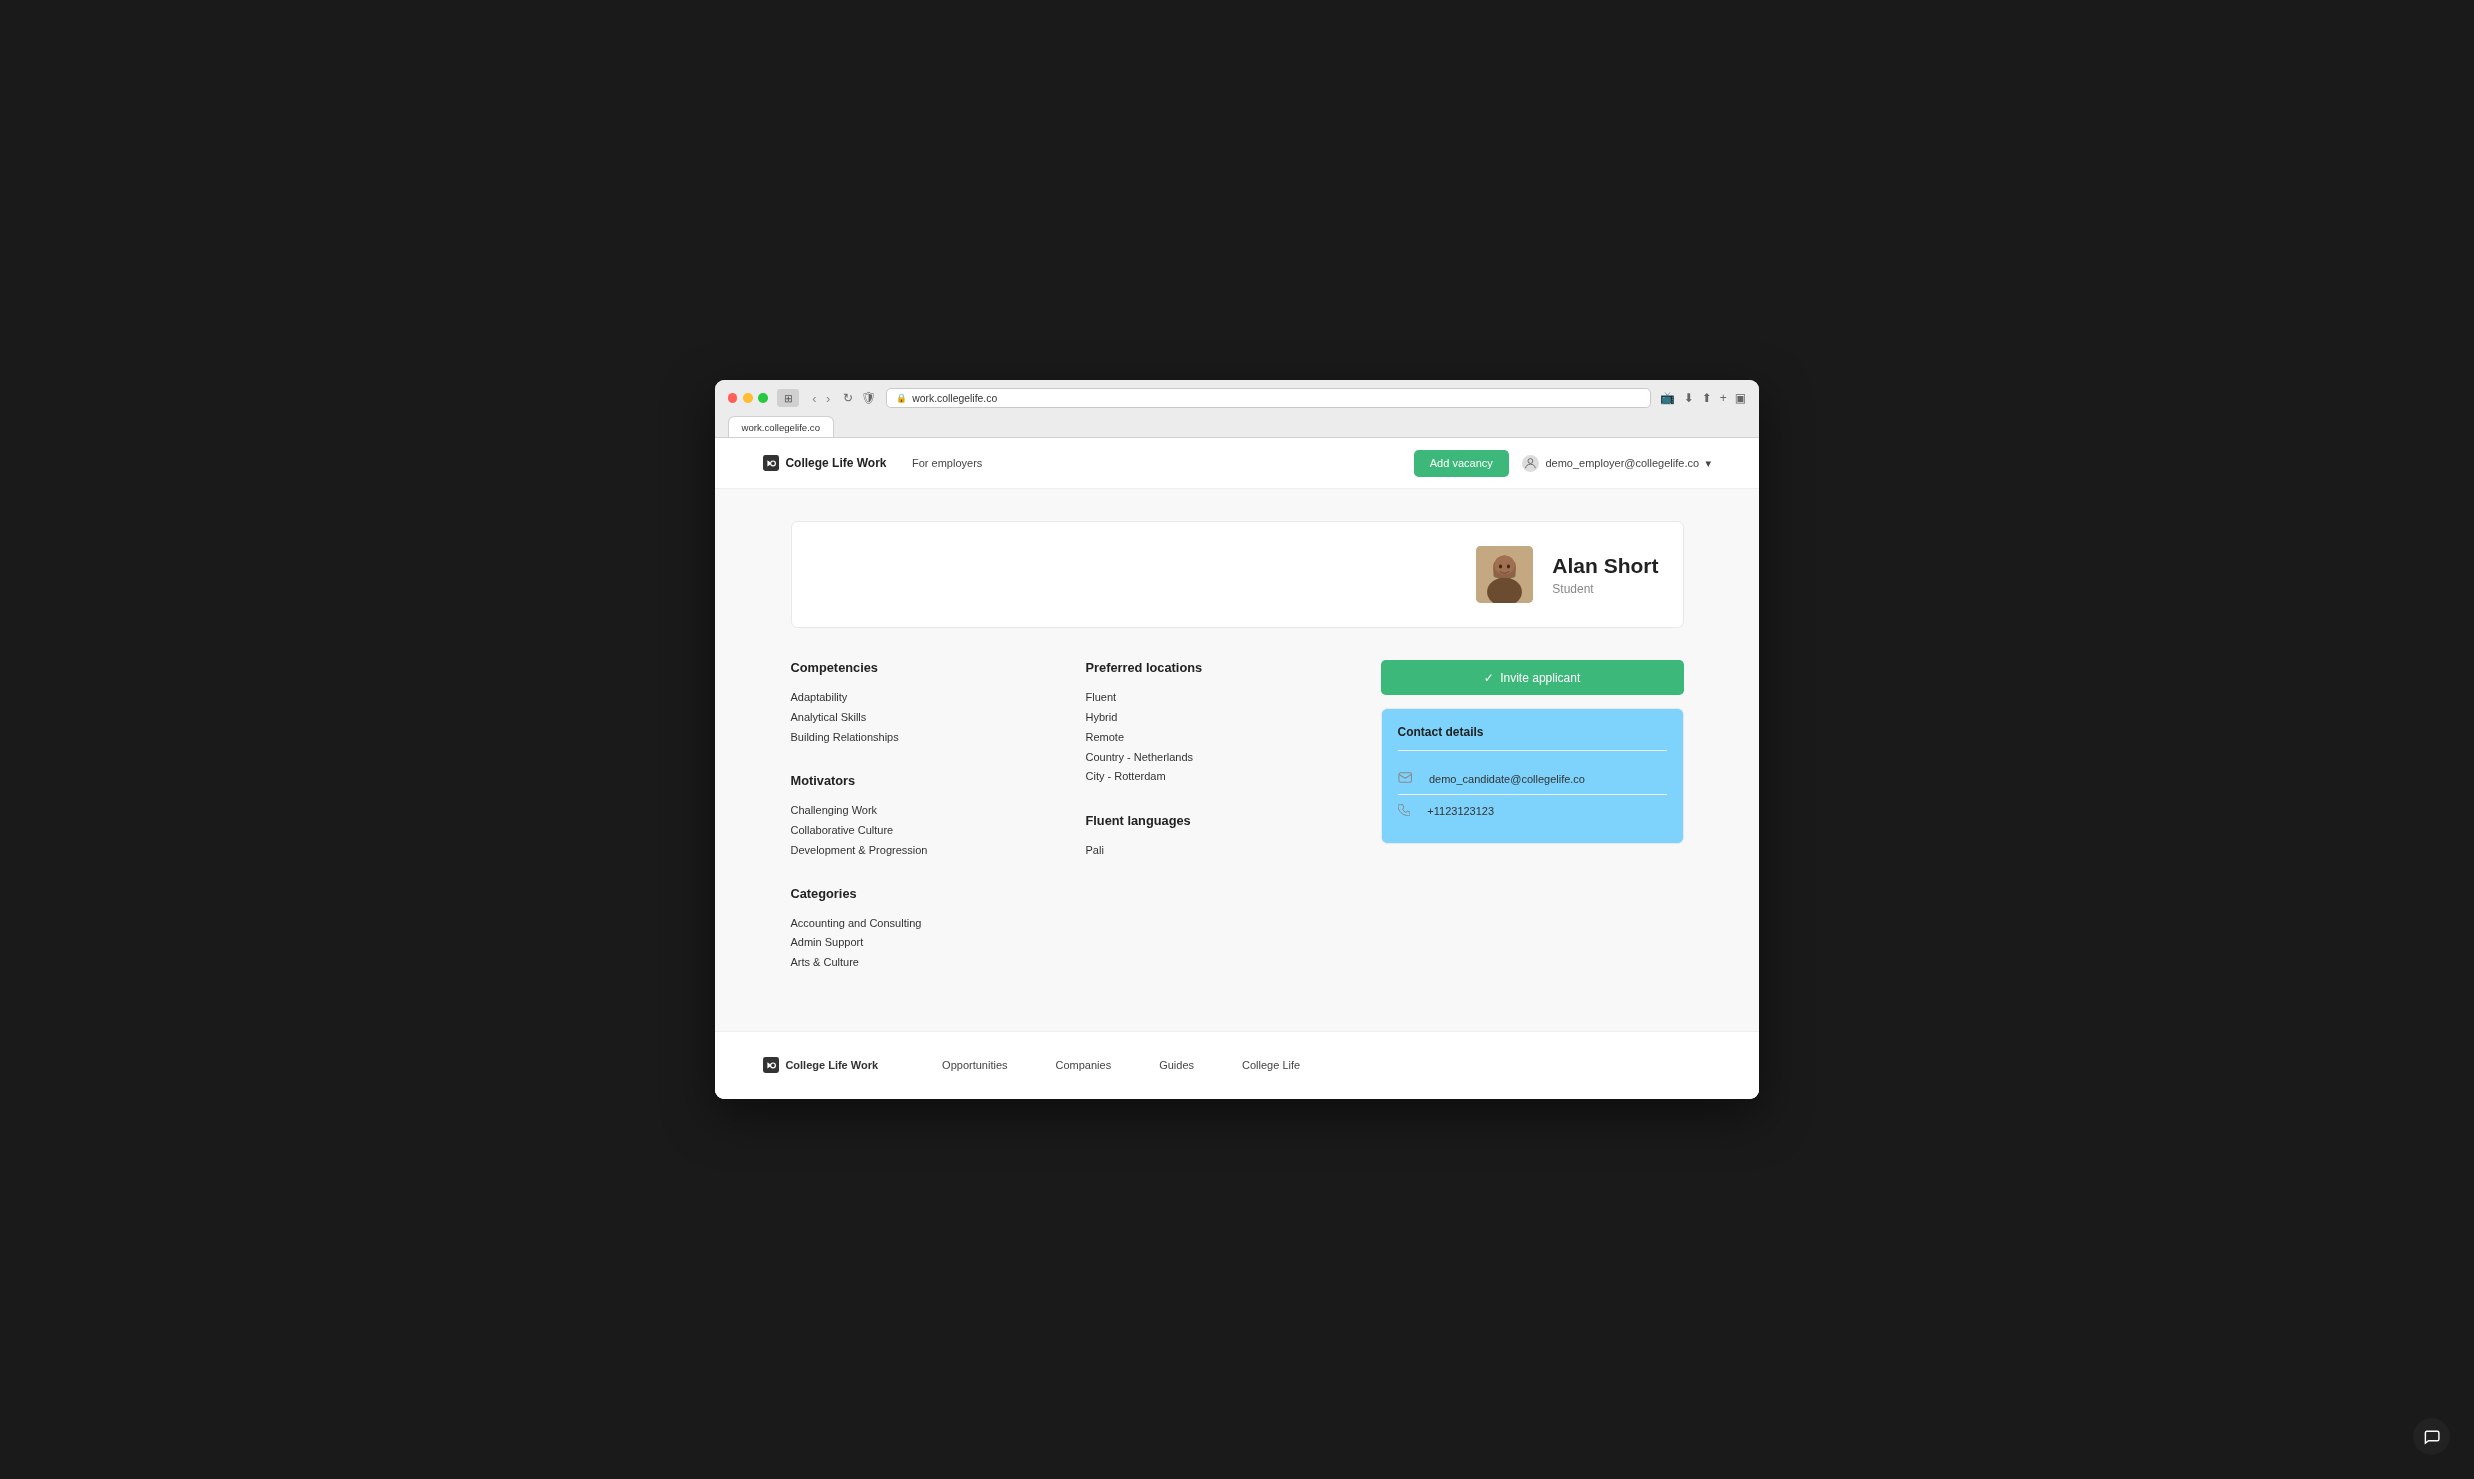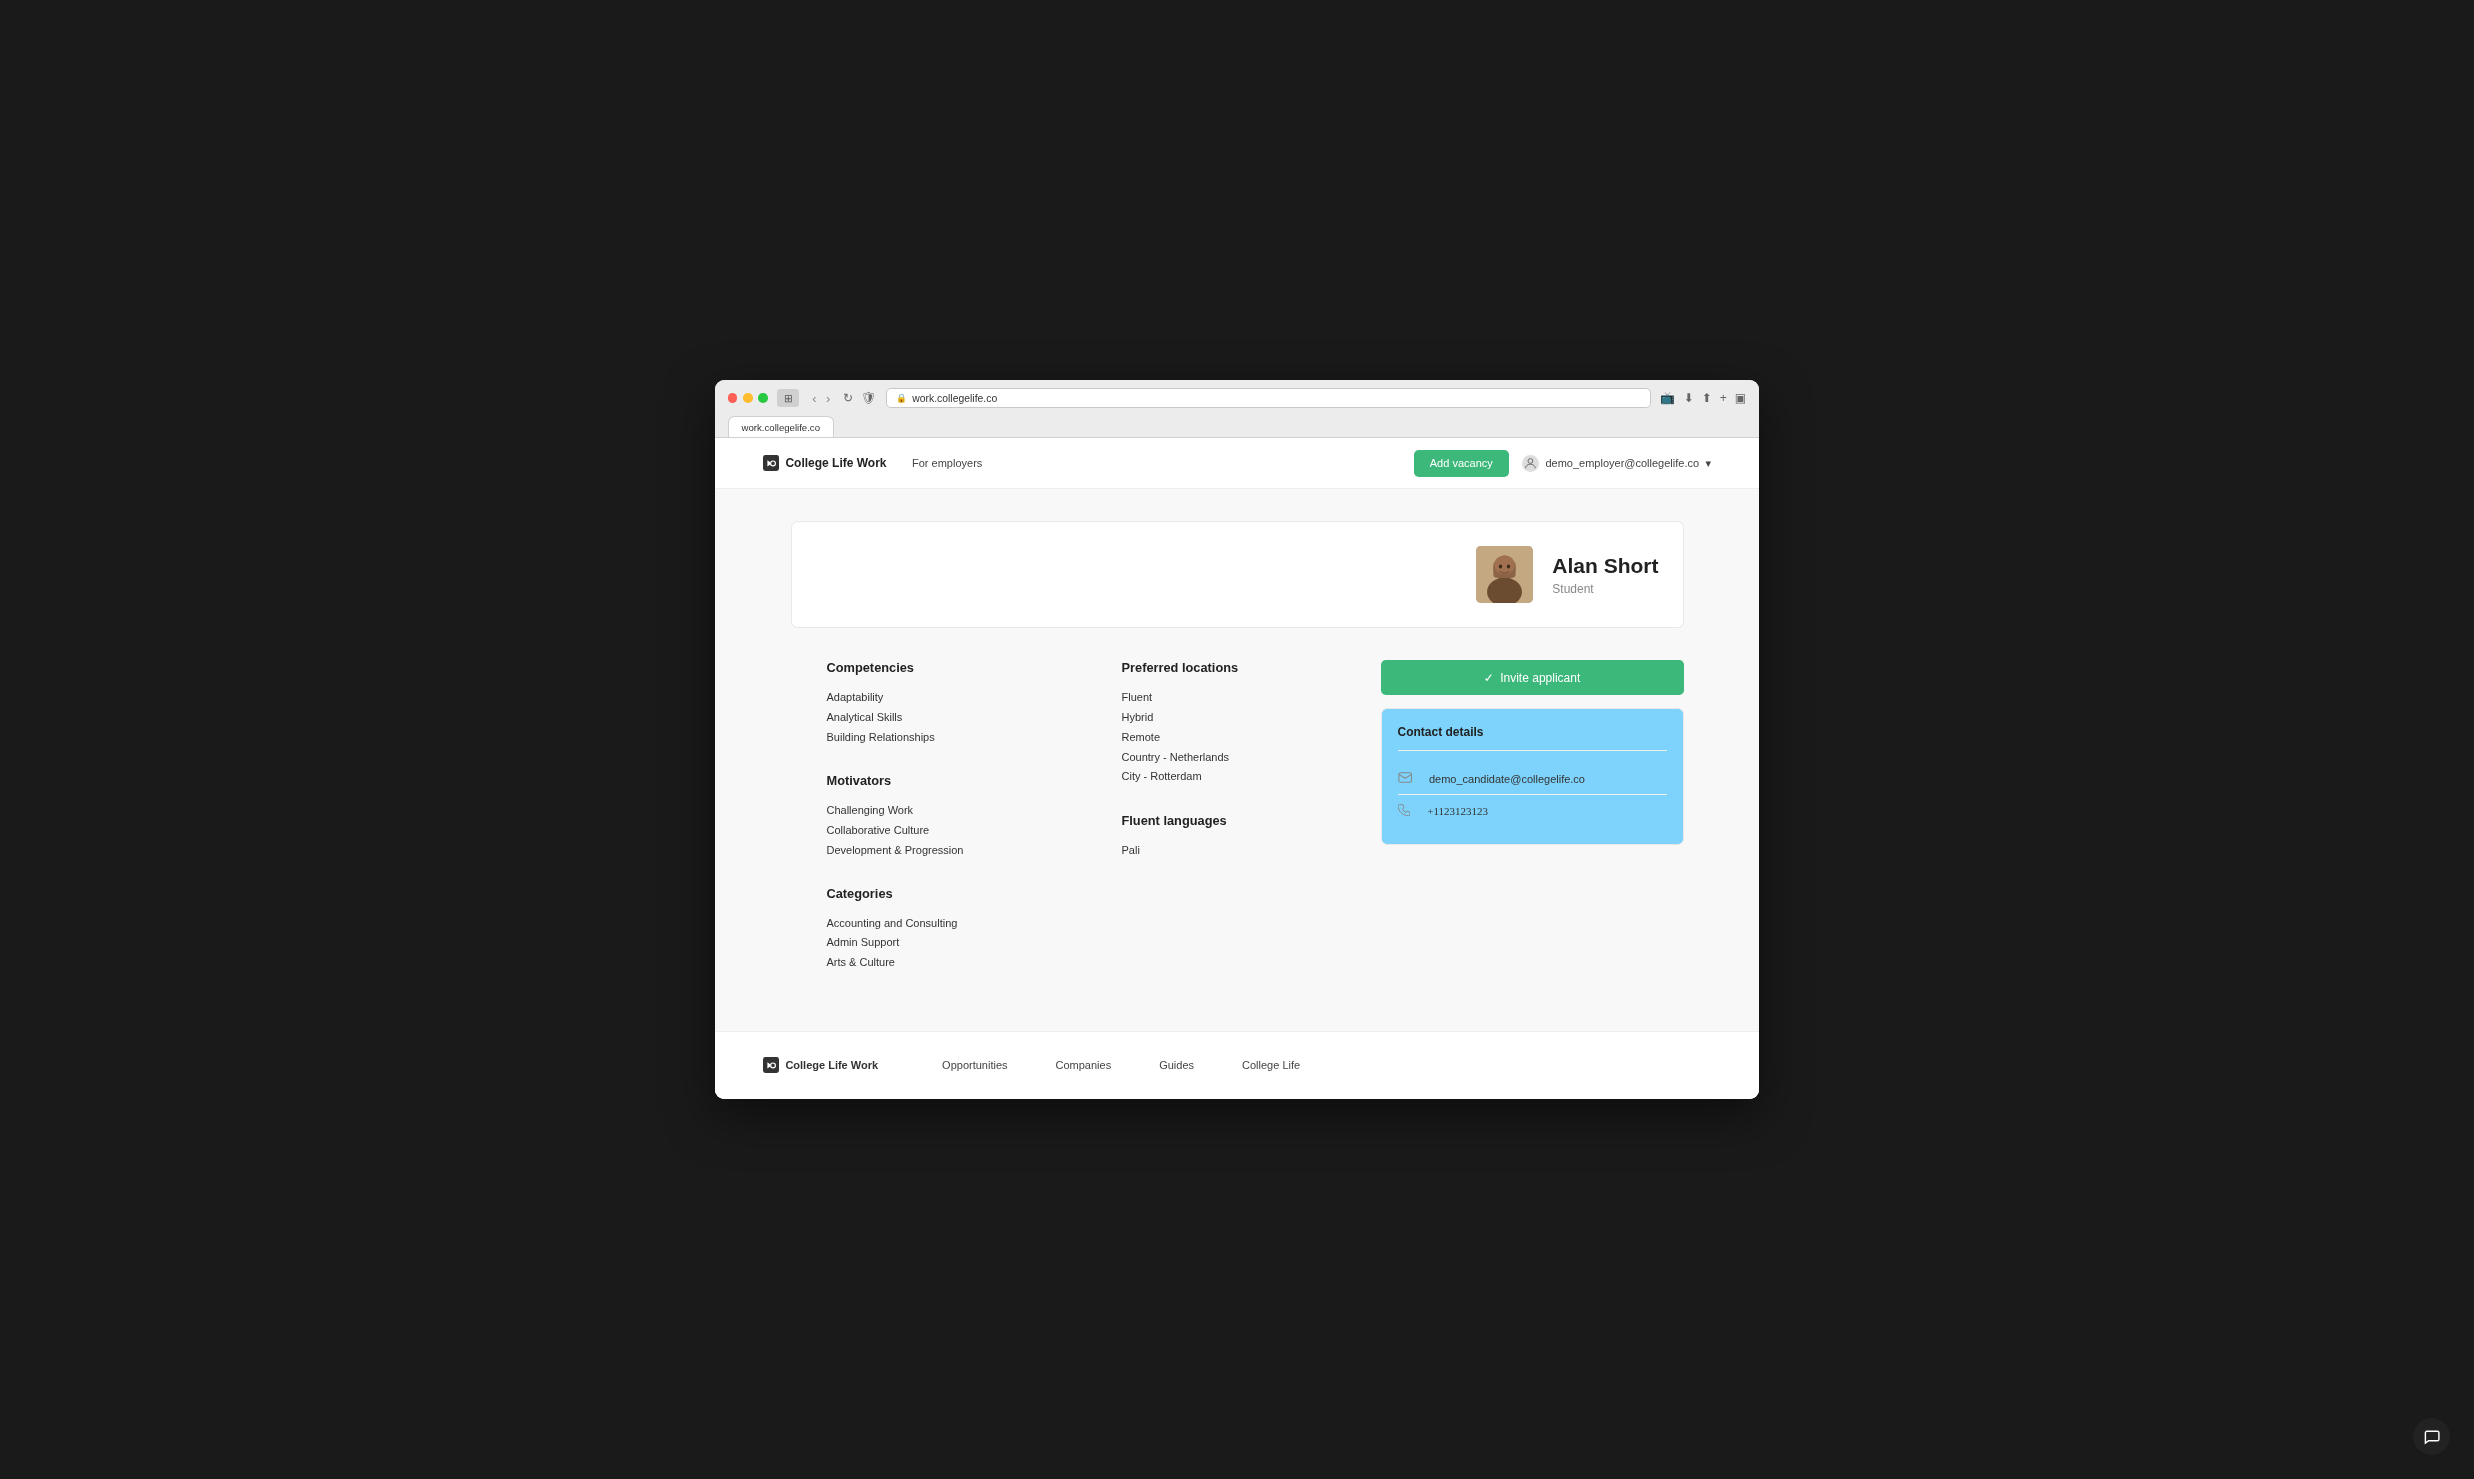--- a/index.html
+++ b/index.html
@@ -238,21 +238,20 @@
     .section-items {
       list-style: none;
     }
     .section-items li {
       font-size: 11px;
       color: #333;
       line-height: 1.8;
     }
     .section-block {
       margin-bottom: 25.5px;
-      margin-left: 36px;
     }
     
     .right-panel { }
     .invite-btn {
       background: #3cb87a;
       color: white;
       border: none;
       border-radius: 4.8px;
       padding: 10.4px 19px;
       font-size: 12px;
@@ -283,21 +282,20 @@
       display: flex;
       align-items: center;
       gap: 17px;
       font-size: 11px;
       color: #333;
       padding: 8px 0;
       border-bottom: 0.8px solid #f0f0f0;
     }
     .contact-item:last-child {
       border-bottom: none;
-      font-family: Liberation Serif, serif;
     }
     .contact-icon {
       color: #888;
       font-size: 12px;
     }
     
     .footer {
       background: white;
       border-top: 0.8px solid #eee;
       padding: 25.5px 48px;

